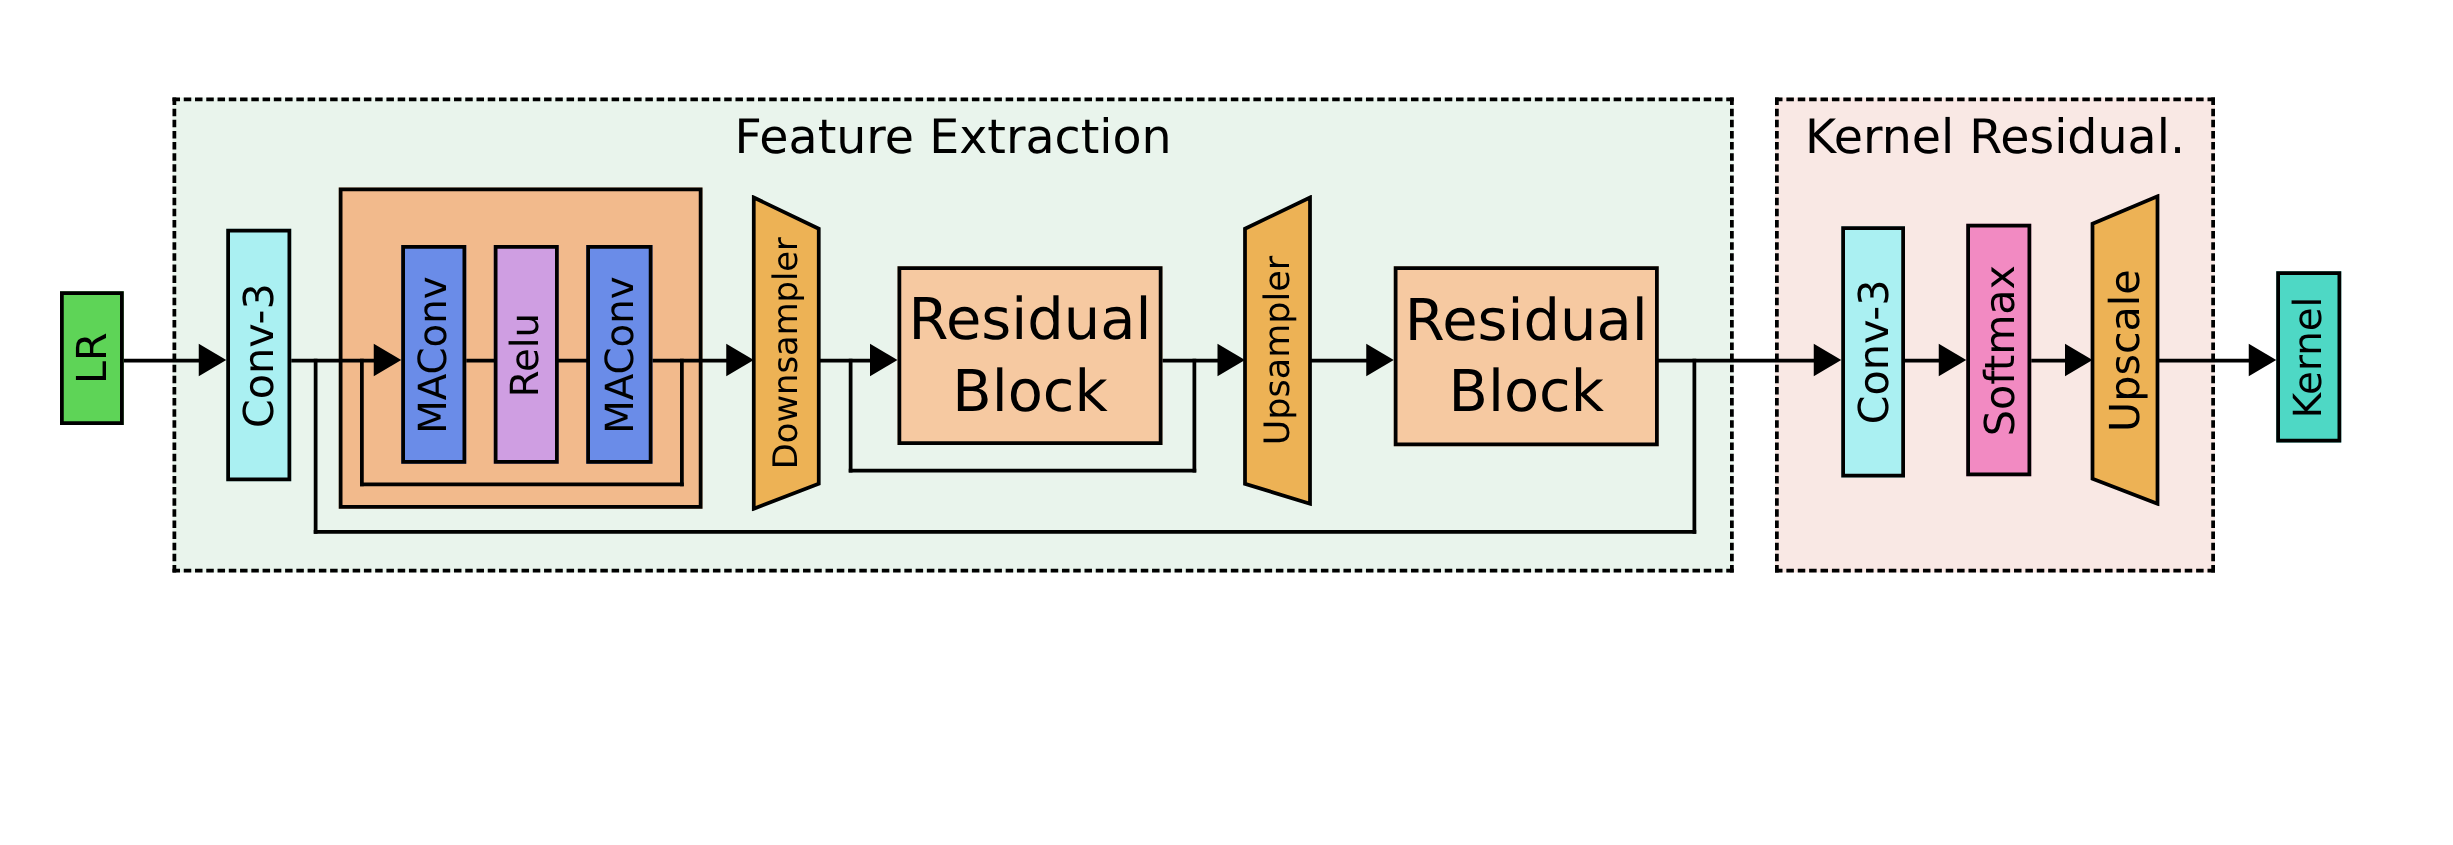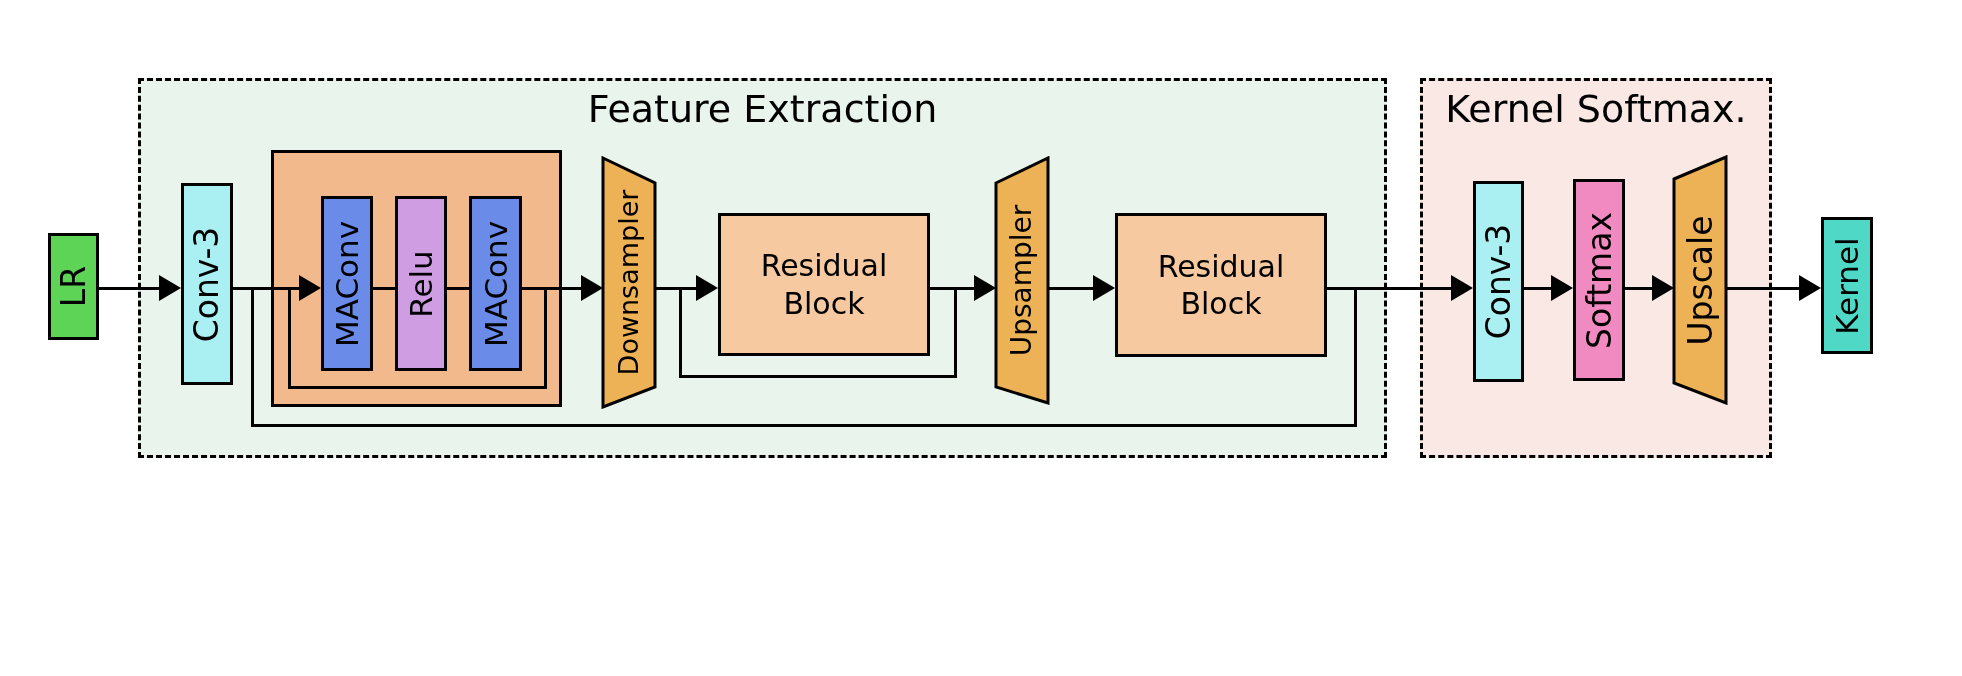--- a/index.html
+++ b/index.html
@@ -13,21 +13,21 @@
   .region-title{position:absolute;left:0;right:0;top:8px;text-align:center;font-size:38px;line-height:1.1;}
   .box{position:absolute;border:3px solid #000;box-sizing:border-box;display:flex;align-items:center;justify-content:center;text-align:center;}
   .vlabel{transform:rotate(-90deg);white-space:nowrap;display:block;}
   .lr-box{left:48px;top:223px;width:51px;height:107px;background:#5ed457;font-size:33px;}
   .conv3-fe{left:181px;top:173px;width:52px;height:202px;background:#aaf0f2;font-size:33px;}
   .rb1{left:271px;top:140px;width:291px;height:257px;background:#f2ba8c;}
   .rb1-title{position:absolute;left:271px;top:146px;width:291px;text-align:center;font-size:29px;}
   .maconv1{left:321px;top:186px;width:52px;height:175px;background:#6a8ce8;font-size:31px;}
   .relu{left:395px;top:186px;width:52px;height:175px;background:#cf9ee2;font-size:31px;}
   .maconv2{left:469px;top:186px;width:53px;height:175px;background:#6a8ce8;font-size:31px;}
-  .rblock{background:#f6c9a1;font-size:30px;line-height:1.25;}
+  .rblock{background:#f6c9a1;font-size:46px;line-height:1.25;}
   .rb2{left:718px;top:203px;width:212px;height:143px;}
   .rb3{left:1115px;top:203px;width:212px;height:144px;}
   .conv3-kr{left:1473px;top:171px;width:51px;height:201px;background:#aaf0f2;font-size:33px;}
   .softmax{left:1573px;top:169px;width:52px;height:202px;background:#f28ac2;font-size:33px;}
   .kernel-box{left:1821px;top:207px;width:52px;height:137px;background:#4ed8c5;font-size:31px;}
   .trap{position:absolute;}
   .trap-label{position:absolute;display:flex;align-items:center;justify-content:center;}
   .trap-label.down{left:601px;top:146px;width:56px;height:253px;font-size:27px;}
   .trap-label.up{left:994px;top:146px;width:56px;height:249px;font-size:28px;}
   .trap-label.upscale{left:1672px;top:145px;width:56px;height:250px;font-size:33px;}
@@ -38,21 +38,21 @@
 </style>
 </head>
 <body>
 
 <div id="canvas">
 
   <div class="region fe">
     <div class="region-title">Feature Extraction</div>
   </div>
   <div class="region kr">
-    <div class="region-title">Kernel Softmax.</div>
+    <div class="region-title">Kernel Residual.</div>
   </div>
 
   <div class="box rb1"></div>
 
   <div class="box lr-box">
     <span class="vlabel">LR</span>
   </div>
   <div class="box conv3-fe">
     <span class="vlabel">Conv-3</span>
   </div>

